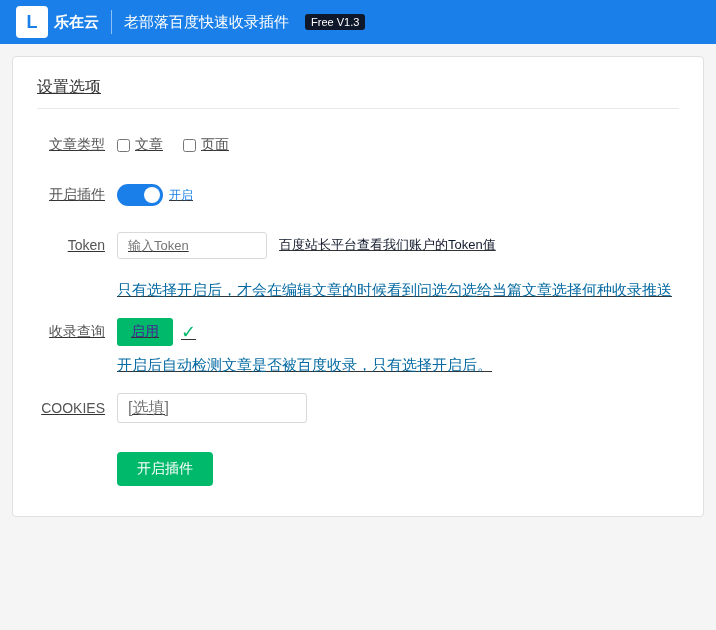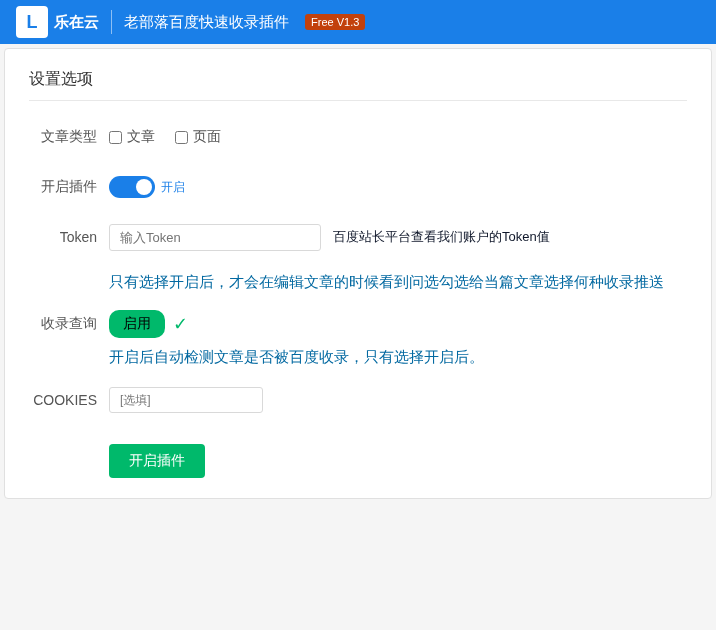--- a/index.html
+++ b/index.html
@@ -46,35 +46,36 @@
       width: 1px;
       height: 24px;
       background: rgba(255,255,255,0.5);
     }
     .header-title {
       color: white;
       font-size: 15px;
       font-weight: normal;
     }
     .header-badge {
-      background: #c2410c;
+      background: #0f172a;
       color: white;
       font-size: 11px;
       padding: 2px 6px;
       border-radius: 3px;
       margin-left: 4px;
     }
 
     
     .main {
       background: white;
-      margin: 4px;
+      margin: 12px;
       border: 1px solid #e0e0e0;
       border-radius: 4px;
-      padding: 20px 24px 20px;
+      padding: 20px 24px 30px;
+      text-decoration: underline;
     }
 
     .page-title {
       font-size: 16px;
       color: #333;
       font-weight: normal;
       margin-bottom: 20px;
       padding-bottom: 10px;
       border-bottom: 1px solid #e8e8e8;
     }
@@ -146,21 +147,21 @@
       align-items: center;
       gap: 5px;
       margin-right: 20px;
     }
 
     
     .token-input {
       border: 1px solid #d9d9d9;
       border-radius: 3px;
       padding: 5px 10px;
-      width: 212px;
+      width: 150px;
       font-size: 13px;
       color: #999;
       outline: none;
     }
     .token-hint {
       color: #0f172a;
       font-size: 13px;
       margin-left: 12px;
     }
 
@@ -182,40 +183,40 @@
 
     
     .collection-row {
       display: flex;
       align-items: center;
       margin-bottom: 8px;
     }
 
     .btn-enable {
       background: #00b96b;
-      color: #000000;
+      color: #4c1d95;
       border: none;
-      border-radius: 10px;
+      border-radius: 3px;
       padding: 5px 14px;
       font-size: 14px;
       cursor: pointer;
     }
     .check-icon {
       color: #00b96b;
       font-size: 18px;
       margin-left: 8px;
     }
 
     
     .cookies-input {
       border: 1px solid #d9d9d9;
       border-radius: 3px;
       padding: 5px 10px;
-      width: 154px;
-      font-size: 12px;
+      width: 190px;
+      font-size: 16px;
       color: #999;
       outline: none;
     }
 
     
     .save-btn {
       background: #00b96b;
       color: white;
       border: none;
       border-radius: 4px;

